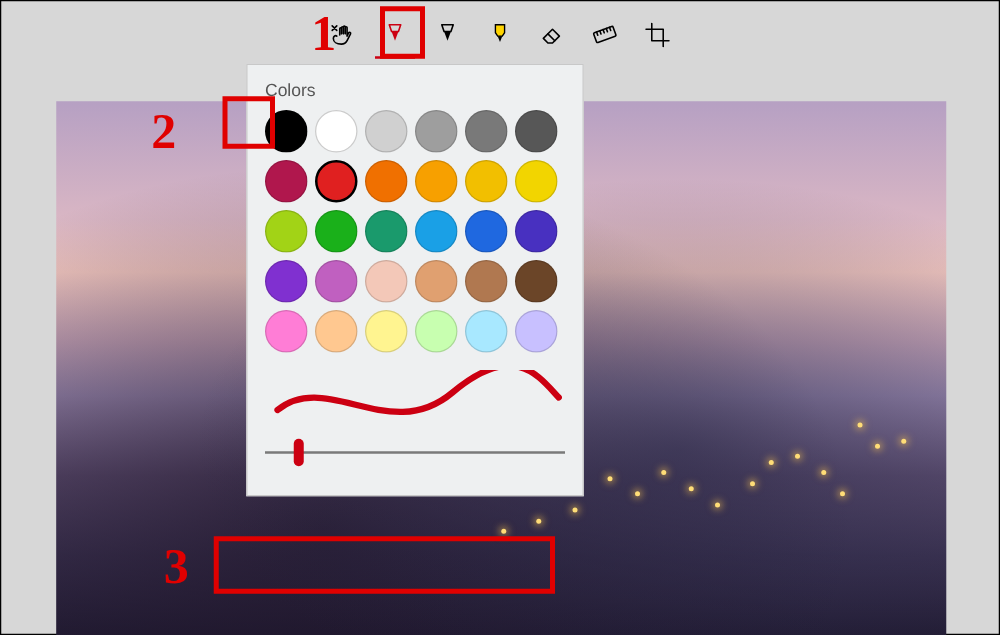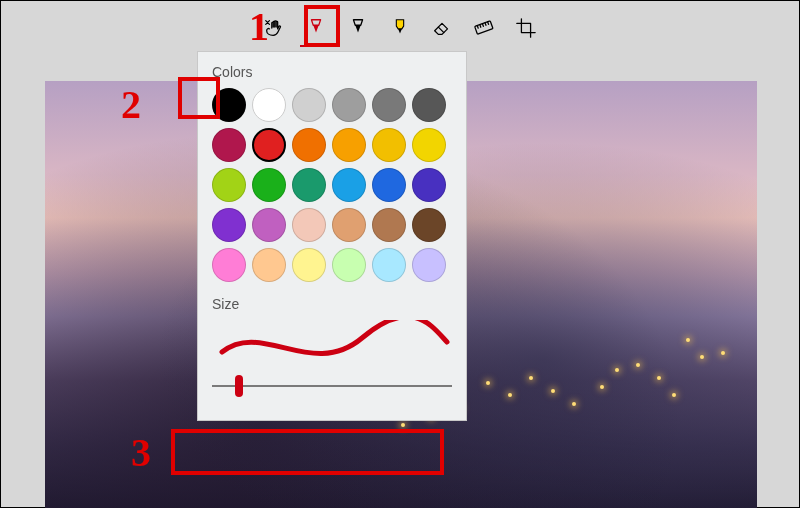--- a/index.html
+++ b/index.html
@@ -230,21 +230,20 @@
         <div class="swatch" style="background: rgb(176, 120, 80);"></div>
         <div class="swatch" style="background: rgb(107, 69, 40);"></div>
         <div class="swatch" style="background: rgb(255, 125, 214);"></div>
         <div class="swatch" style="background: rgb(255, 200, 144);"></div>
         <div class="swatch" style="background: rgb(255, 244, 144);"></div>
         <div class="swatch" style="background: rgb(200, 255, 176);"></div>
         <div class="swatch" style="background: rgb(168, 232, 255);"></div>
         <div class="swatch" style="background: rgb(200, 192, 255);"></div>
       </div>
 
-    <div class="section-label">Size</div>
     <div class="preview">
       <svg width="240" height="42" viewBox="0 0 240 42">
         <path id="strokePreview" d="M10 32 C 50 0, 100 60, 150 18 S 220 6, 235 22" fill="none" stroke-width="5" stroke-linecap="round" stroke="#cc0012"></path>
       </svg>
     </div>
     <div class="slider-wrap">
       <div class="slider-track"></div>
       <div class="slider-thumb" id="sliderThumb" style="background: rgb(204, 0, 18); left: 11.1111%;"></div>
     </div>
   </div>

